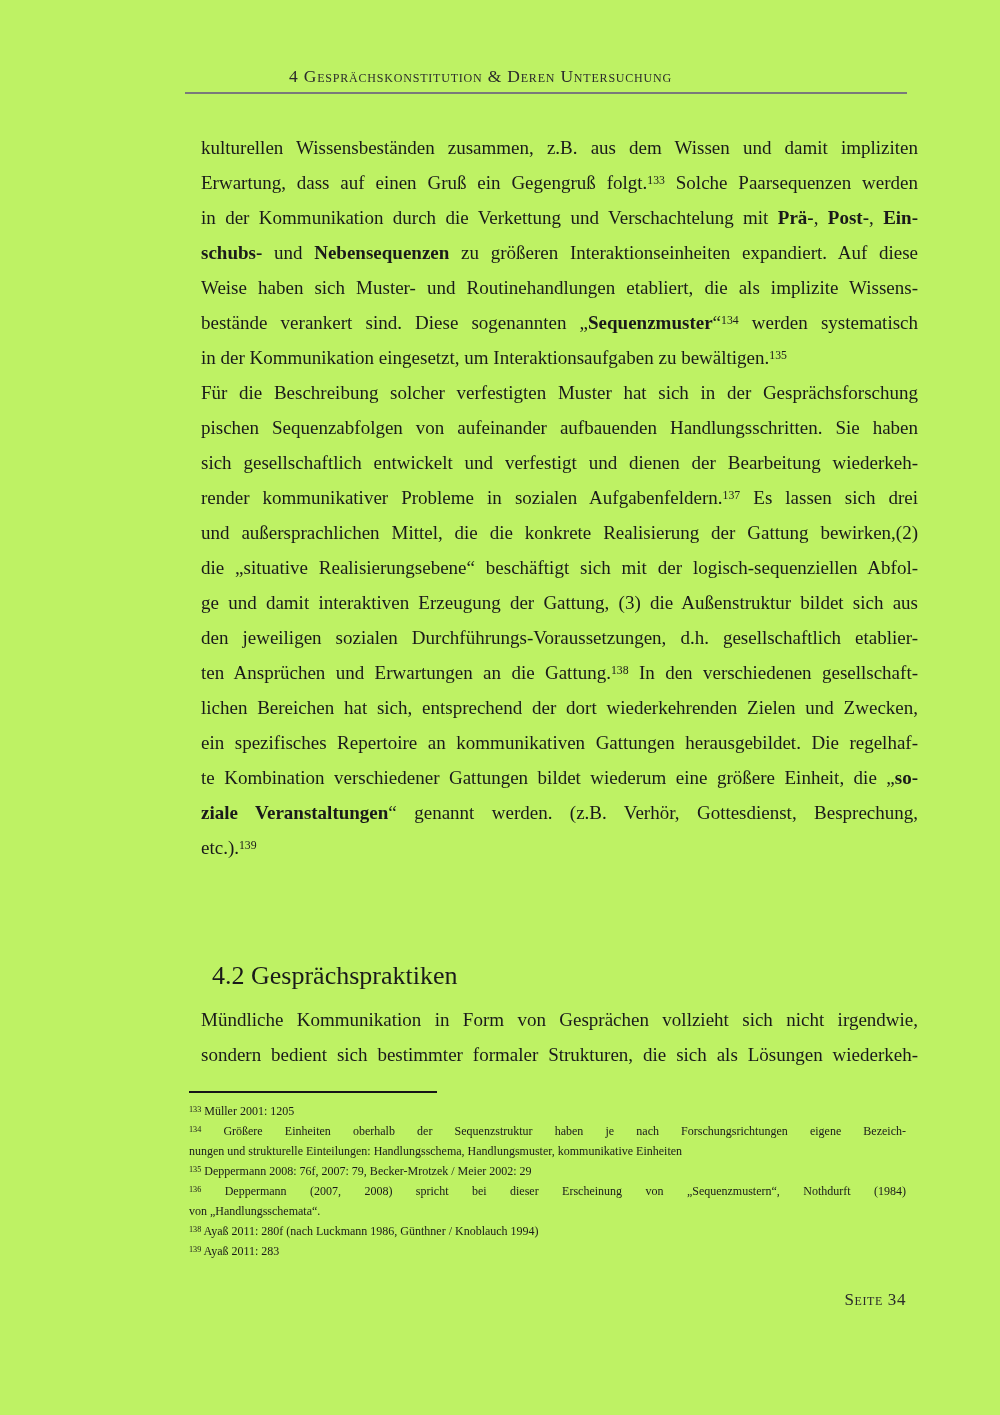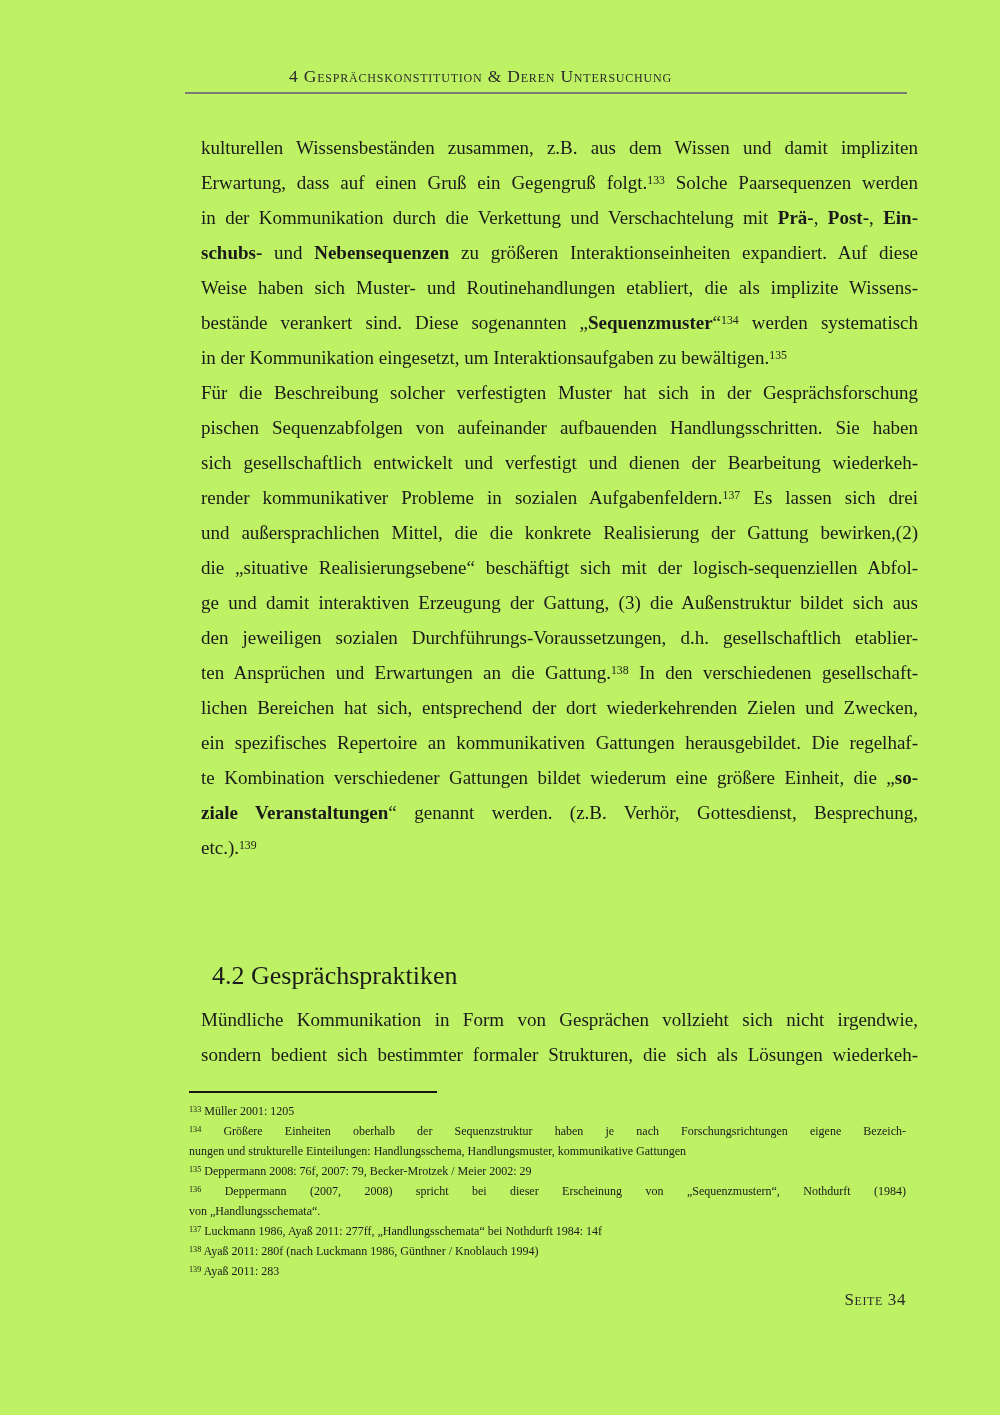--- a/index.html
+++ b/index.html
@@ -118,24 +118,23 @@
   <div class="body-block body-b">
       <div class="line"><span>Mündliche Kommunikation in Form von Gesprächen vollzieht sich nicht irgendwie,</span></div>
       <div class="line"><span>sondern bedient sich bestimmter formaler Strukturen, die sich als Lösungen wiederkeh-</span></div>
     </div>
 
   <div class="fn-rule"></div>
 
   <div class="footnotes">
       <div class="line nj"><sup>133</sup><span> Müller 2001: 1205</span></div>
       <div class="line"><sup>134</sup><span> Größere Einheiten oberhalb der Sequenzstruktur haben je nach Forschungsrichtungen eigene Bezeich-</span></div>
-      <div class="line nj"><span>nungen und strukturelle Einteilungen: Handlungsschema, Handlungsmuster, kommunikative Gattungen</span></div>
+      <div class="line nj"><span>nungen und strukturelle Einteilungen: Handlungsschema, Handlungsmuster, kommunikative Einheiten</span></div>
       <div class="line nj"><sup>135</sup><span> Deppermann 2008: 76f, 2007: 79, Becker-Mrotzek / Meier 2002: 29</span></div>
       <div class="line"><sup>136</sup><span> Deppermann (2007, 2008) spricht bei dieser Erscheinung von „Sequenzmustern“, Nothdurft (1984)</span></div>
       <div class="line nj"><span>von „Handlungsschemata“.</span></div>
-      <div class="line nj"><sup>137</sup><span> Luckmann 1986, Ayaß 2011: 277ff, „Handlungsschemata“ bei Nothdurft 1984: 14f</span></div>
       <div class="line nj"><sup>138</sup><span> Ayaß 2011: 280f (nach Luckmann 1986, Günthner / Knoblauch 1994)</span></div>
       <div class="line nj"><sup>139</sup><span> Ayaß 2011: 283</span></div>
     </div>
 
   <div class="page-footer">Seite 34</div>
 
 </div>
 
 </body></html>

